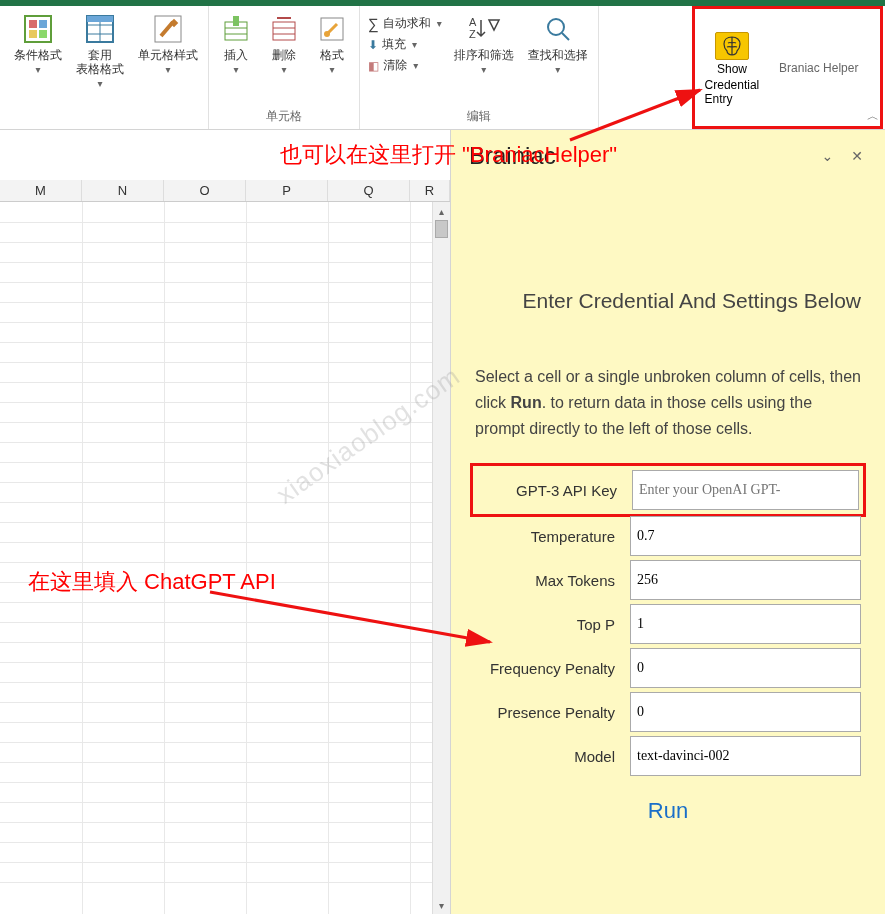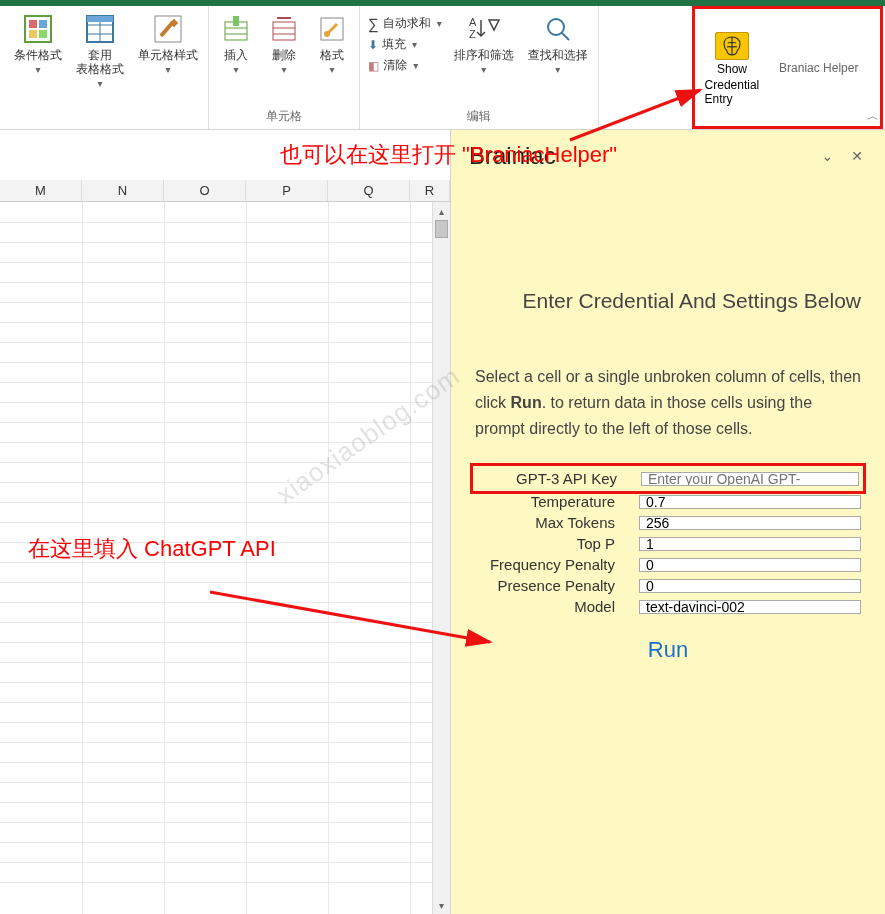--- a/index.html
+++ b/index.html
@@ -35,23 +35,23 @@
   .vscroll .arrow { position:absolute; left:0; right:0; height:18px; display:flex; align-items:center; justify-content:center; font-size:10px; color:#666; }
   .pane { flex: 1; display: flex; flex-direction: column; background: #fef9c3; }
   .pane-hdr { display:flex; align-items:center; padding: 12px 18px 8px 18px; gap: 10px; }
   .pane-title { font-size: 24px; color: #222; flex: 1; font-weight: 400; }
   .pane-act { color: #666; font-size: 14px; padding: 4px; }
   .pane-body { padding: 28px 24px 10px 24px; overflow: auto; flex:1; }
   .cred-head { font-size: 21px; color: #444; text-align: right; font-weight: 300; margin: 80px 0 48px 0; line-height: 30px; }
   .instr { font-size: 16px; color: #444; line-height: 26px; margin-bottom: 26px; font-weight: 300; }
   .instr b { font-weight: 600; }
   .form { display: flex; flex-direction: column; gap: 4px; }
-  .frow { display: flex; align-items: center; gap: 24px; }
+  .frow { display: flex; align-items: center; gap: 15px; }
   .frow label { flex: 0 0 140px; text-align: right; font-size: 15px; color: #333; font-weight: 300; }
-  .frow input { flex: 1; border: 1px solid #aaa; padding: 3px 6px; font-size: 14px; height: 14px; font-family: Liberation Sans, sans-serif; }
+  .frow input { flex: 1; border: 1px solid #aaa; padding: 3px 6px; font-size: 14px; height: 40px; font-family: Liberation Serif, serif; }
   .frow.hl { outline: 3px solid #e11; outline-offset: 2px; padding: 2px; }
   .run { text-align: center; margin-top: 22px; }
   .run a { color: #1a6fc9; font-size: 22px; text-decoration: none; font-weight: 300; }
   .watermark { position: absolute; left: 260px; top: 420px; transform: rotate(-35deg); font-size: 26px; color: rgba(150,150,150,.28); letter-spacing: 1px; pointer-events: none; z-index: 30; }
 </style>
 </head>
 <body>
 
 <div class="topbar"></div>
 
@@ -211,21 +211,21 @@
 <div class="annotation" style="left:280px; top:140px;">也可以在这里打开 "BraniacHelper"</div>
 <svg class="arrow-svg" style="left:560px; top:80px;" width="160" height="70">
   <defs>
       <marker id="ah1" markerWidth="10" markerHeight="10" refX="8" refY="3" orient="auto">
         <path d="M0,0 L0,6 L9,3 z" fill="#e11"></path>
       </marker>
     </defs>
   <line x1="10" y1="60" x2="140" y2="10" stroke="#e11" stroke-width="3" marker-end="url(#ah1)"></line>
 </svg>
 
-<div class="annotation" style="left:28px; top:534px;">在这里填入 ChatGPT API</div>
+<div class="annotation" style="left:28px; top:567px;">在这里填入 ChatGPT API</div>
 <svg class="arrow-svg" style="left:200px; top:582px;" width="300" height="80">
   <defs>
       <marker id="ah2" markerWidth="10" markerHeight="10" refX="8" refY="3" orient="auto">
         <path d="M0,0 L0,6 L9,3 z" fill="#e11"></path>
       </marker>
     </defs>
   <line x1="10" y1="10" x2="290" y2="60" stroke="#e11" stroke-width="3" marker-end="url(#ah2)"></line>
 </svg>
 
 <div class="watermark">xiaoxiaoblog.com</div>

